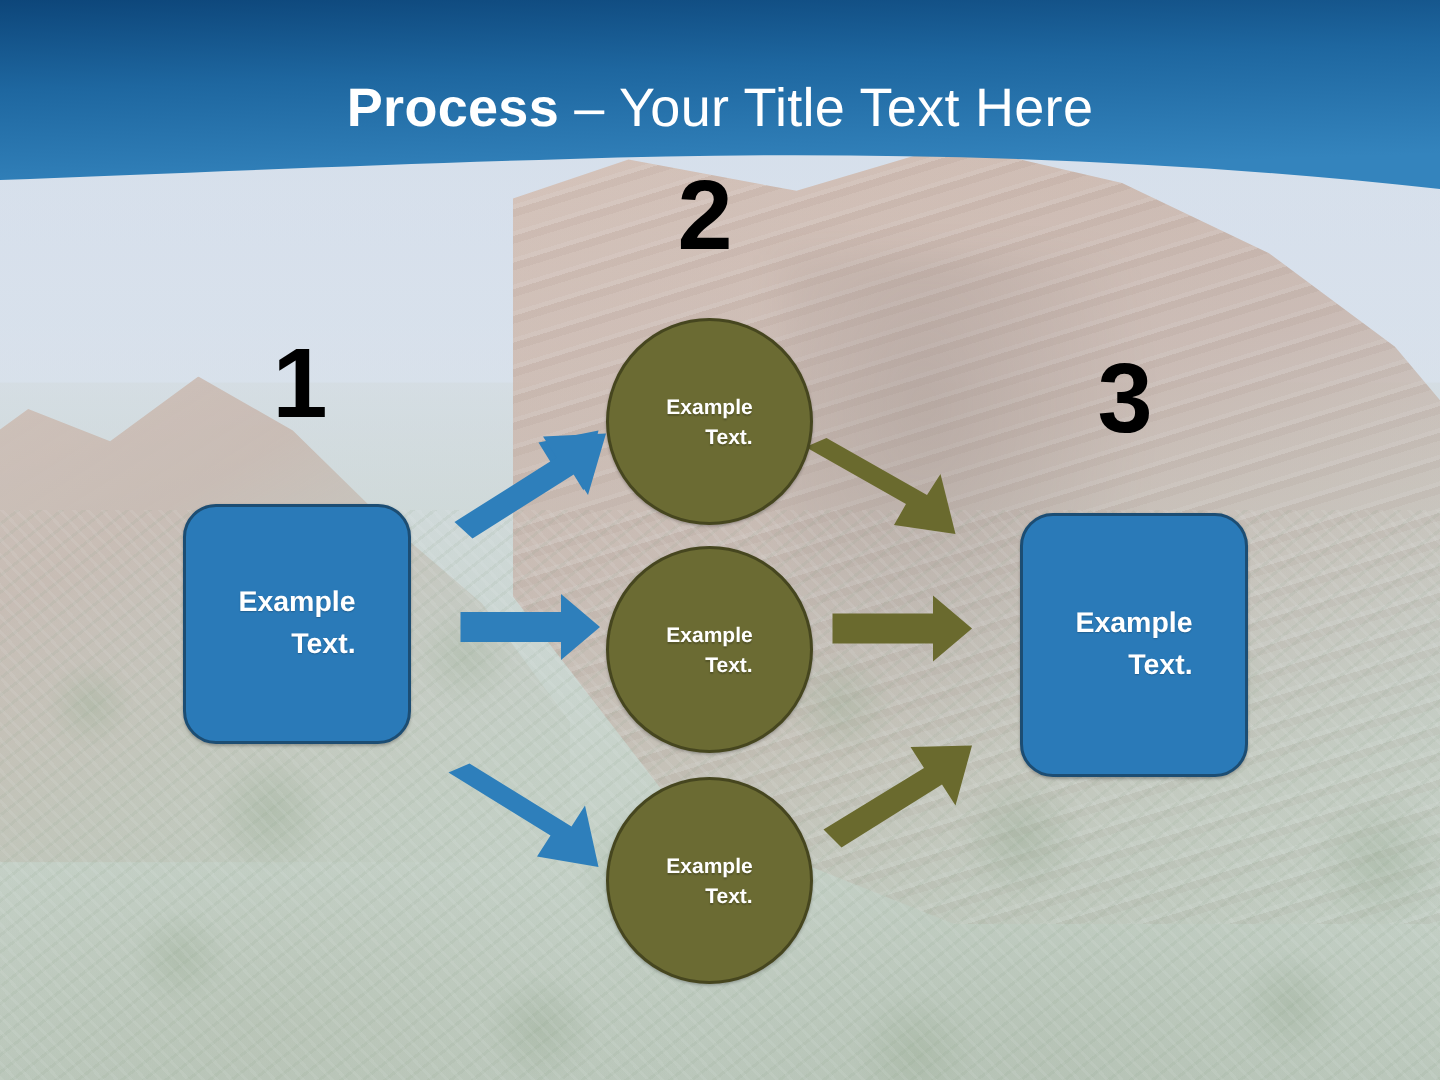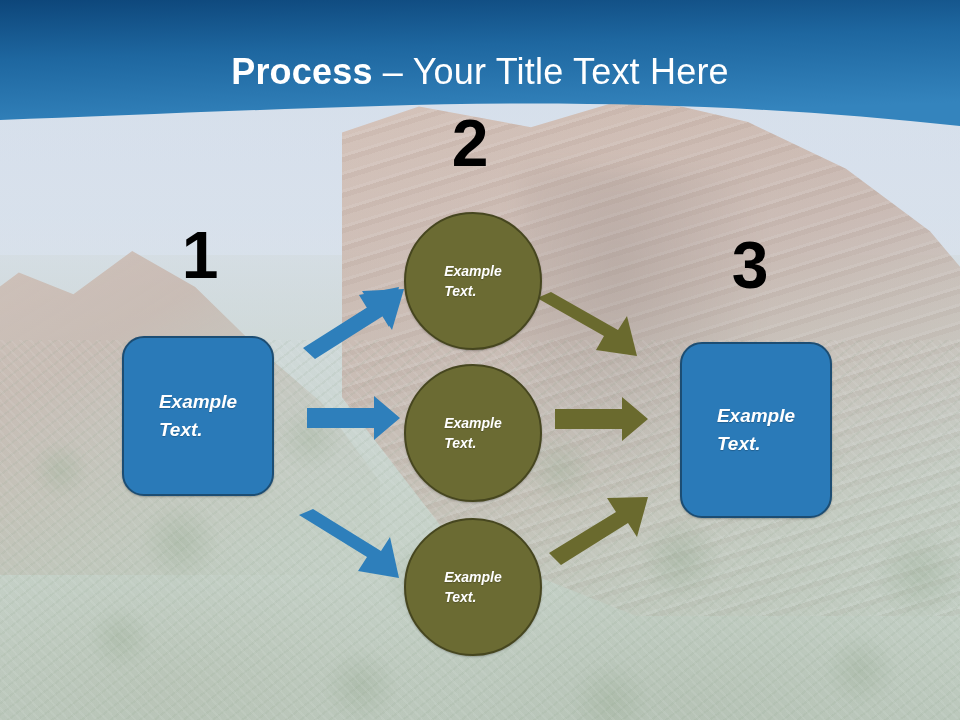--- a/index.html
+++ b/index.html
@@ -158,22 +158,21 @@
     border-radius: 50%;
     box-sizing: border-box;
     display: flex;
     align-items: center;
     justify-content: center;
     box-shadow: 0 1px 2px rgba(0,0,0,.25);
   }
   .node-label {
     color: #ffffff;
     font-weight: bold;
-    font-style: italic;
-    text-align: left;
+    text-align: right;
     line-height: 1.45;
     white-space: pre-line;
     text-shadow: 0 1px 1px rgba(0,0,0,.22);
   }
   #box-start .node-label { font-size: 19px; }
   #box-end   .node-label { font-size: 19px; }
   .node-circle .node-label { font-size: 14px; }
 
   .step-number {
     position: absolute;

